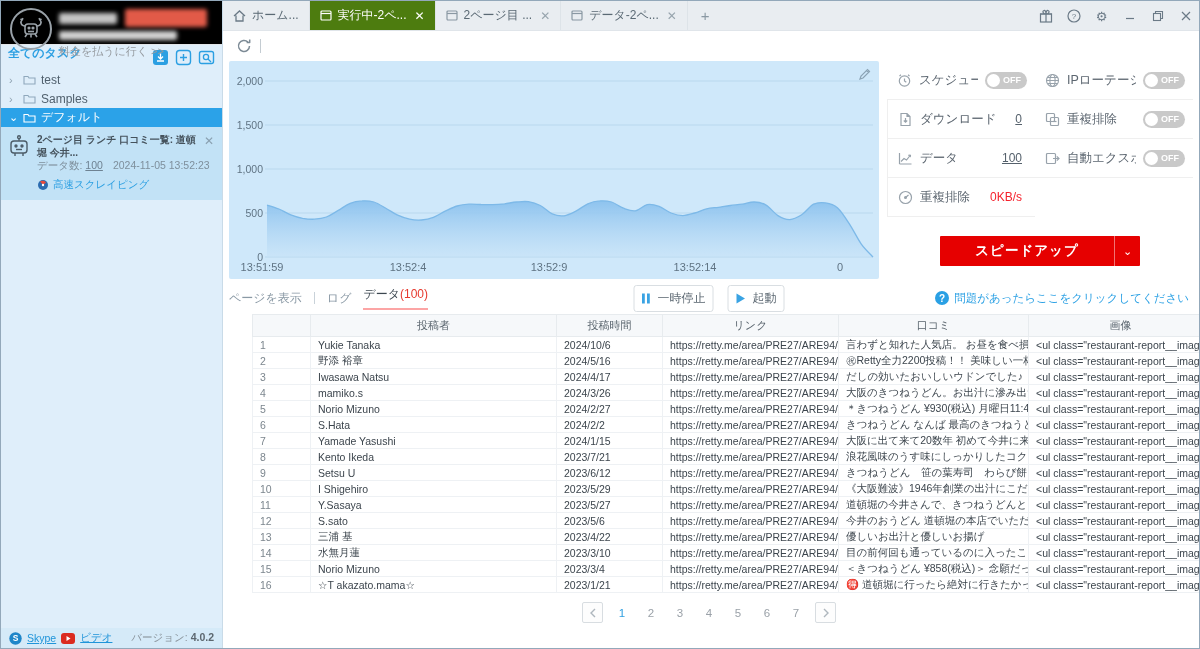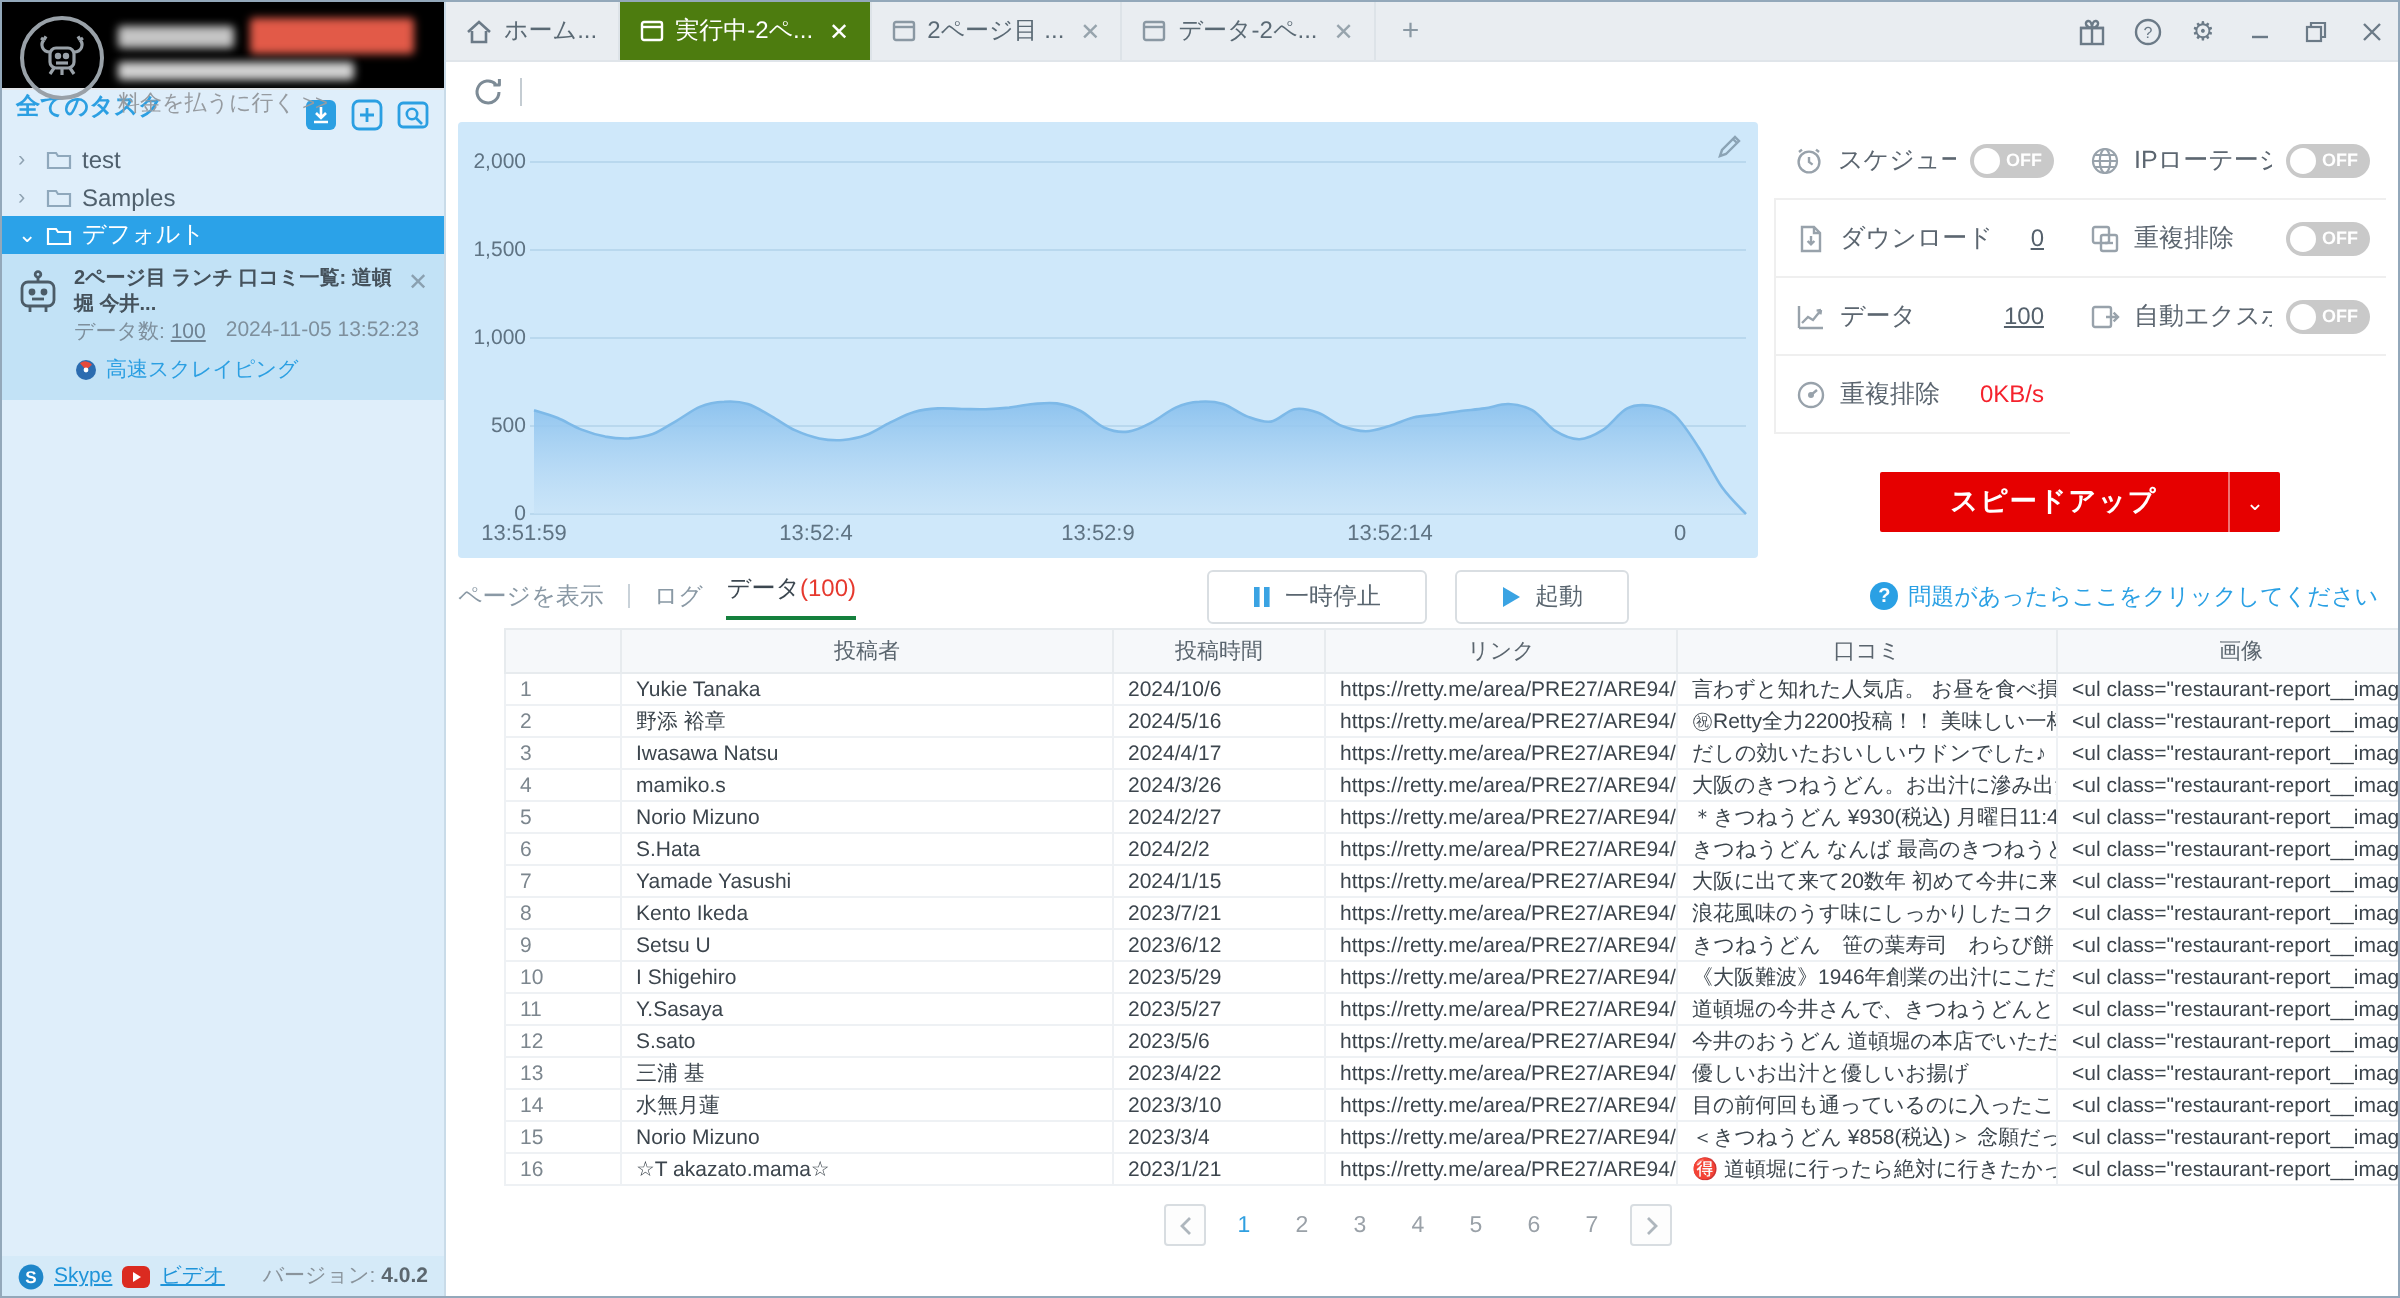--- a/index.html
+++ b/index.html
@@ -68,24 +68,24 @@
   .rp-value.red{color:#f5222d;}
   .speedup-wrap{display:flex;justify-content:center;margin-top:19px;}
   .speedup{display:flex;align-items:stretch;background:#e60000;color:#fff;height:30px;width:200px;border-radius:1px;}
   .speedup .sp-label{flex:1;display:flex;align-items:center;justify-content:center;font-size:13.5px;font-weight:bold;letter-spacing:1px;}
   .speedup .sp-arrow{width:26px;border-left:1px solid rgba(255,255,255,.45);display:flex;align-items:center;justify-content:center;font-size:11px;}
 
   
   .tools-row{position:absolute;left:6px;right:10px;top:284px;height:26px;display:flex;align-items:center;}
   .view-tabs{display:flex;align-items:center;gap:12px;font-size:12px;color:#8a99a5;}
   .vt-divider{width:1px;height:12px;background:#c9d2d9;}
-  .vt-active{color:#3c4750;padding-bottom:5px;border-bottom:2px solid #15803d;}
+  .vt-active{color:#3c4750;padding-bottom:5px;border-bottom:2px solid #fca5a5;}
   .vt-active .cnt{color:#e6392e;}
   .run-btns{position:absolute;left:50%;transform:translateX(-50%);display:flex;gap:14px;}
-  .rbtn{display:flex;align-items:center;gap:7px;border:1px solid #d9dee2;background:#fff;border-radius:3px;padding:4px 22px;font-size:12px;color:#5a6670;}
+  .rbtn{display:flex;align-items:center;gap:7px;border:1px solid #d9dee2;background:#fff;border-radius:3px;padding:4px 7px;font-size:12px;color:#5a6670;}
   .help-link{margin-left:auto;display:flex;align-items:center;gap:5px;font-size:11.5px;color:#2aa0e4;}
   .q-icon{width:14px;height:14px;border-radius:50%;background:#2aa0e4;color:#fff;font-size:10px;font-weight:bold;display:flex;align-items:center;justify-content:center;}
 
   
   .table-wrap{position:absolute;left:6px;top:313px;width:960px;padding-left:23px;}
   table{width:100%;border-collapse:collapse;table-layout:fixed;}
   thead th{height:22px;background:#f6f8fa;border:1px solid #e7ebee;font-size:11px;font-weight:normal;color:#5a656e;}
   tbody td{height:16px;padding:0 7px;border:1px solid #eef1f4;font-size:10.5px;color:#3c454d;white-space:nowrap;overflow:hidden;}
   tbody td.c-num{color:#7c868e;}
   .pagination{position:absolute;left:6px;top:601px;width:960px;display:flex;justify-content:center;align-items:center;gap:9px;}

